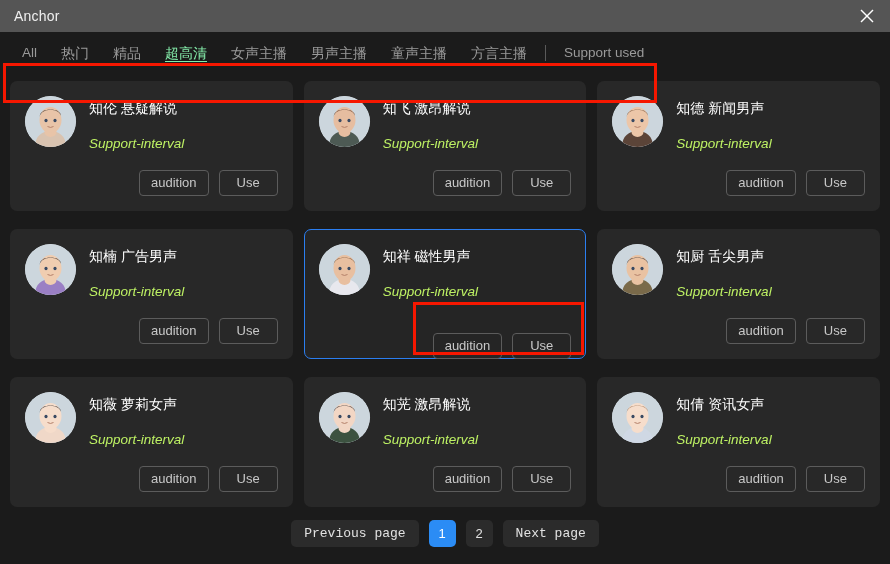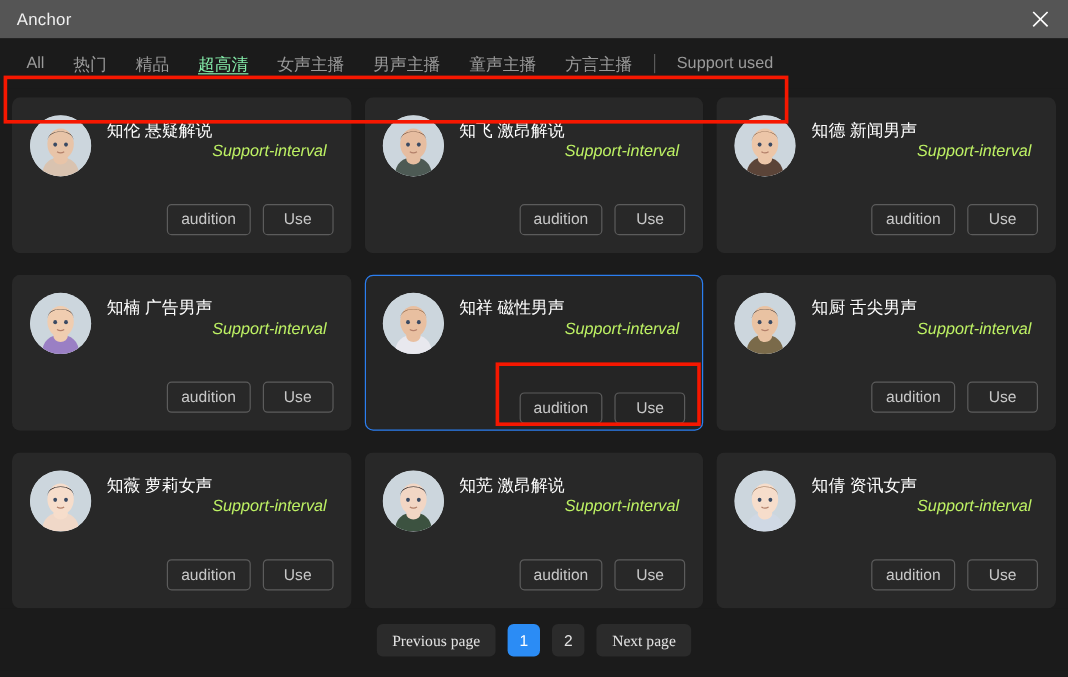--- a/index.html
+++ b/index.html
@@ -137,21 +137,21 @@
     min-width: 51px;
     border-radius: 50%;
     overflow: hidden;
     background: #cdd6dc;
     flex: 0 0 auto;
   }
   .avatar svg { display: block; width: 51px; height: 51px; }
 
   .card-meta {
     display: flex;
-    flex-direction: row;
+    flex-direction: column;
     padding-top: 3px;
   }
   .card-name {
     color: #ffffff;
     font-size: 14px;
     line-height: 18px;
     white-space: nowrap;
   }
   .card-sub {
     color: #bef264;
@@ -207,21 +207,21 @@
     background: #1b1b1b;
   }
   .page-btn {
     background: #2b2b2b;
     color: #e2e2e2;
     border: none;
     border-radius: 5px;
     height: 27px;
     padding: 0 13px;
     font-size: 13px;
-    font-family: Liberation Serif, serif;
+    font-family: Liberation Mono, monospace;
     line-height: 27px;
     cursor: pointer;
     white-space: nowrap;
   }
   .page-num {
     background: #2b2b2b;
     color: #e2e2e2;
     border: none;
     border-radius: 5px;
     width: 27px;

